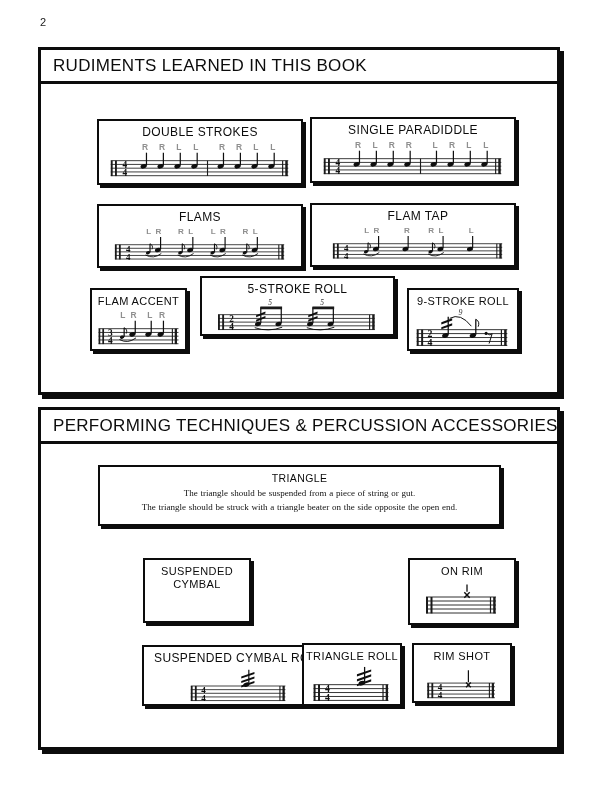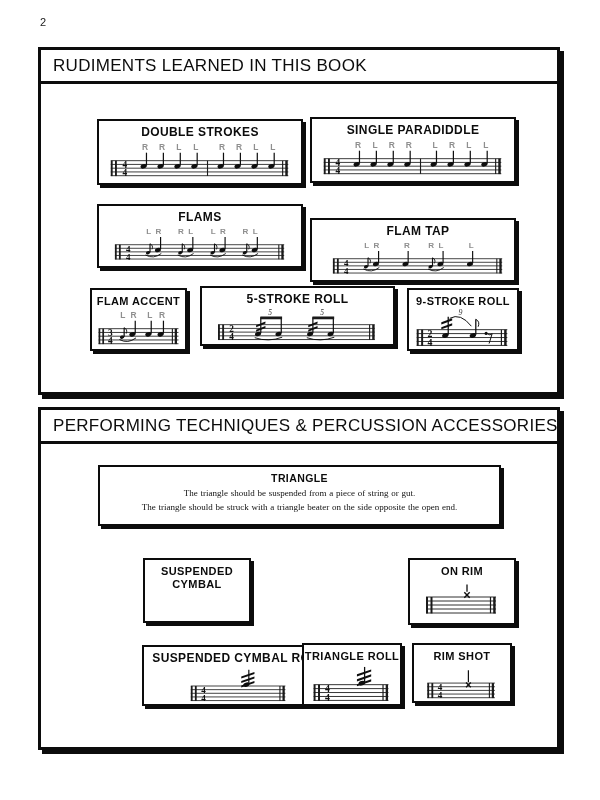--- a/index.html
+++ b/index.html
@@ -16,21 +16,21 @@
   }
   .panel-header{
     border-bottom:3px solid #0c0c0c;font-weight:normal;font-size:17px;
     letter-spacing:.3px;padding:6px 0 5px 12px;white-space:nowrap;
   }
   .box{
     position:absolute;background:#fff;border:2px solid #0c0c0c;
     box-shadow:3px 3px 0 #0c0c0c;display:flex;flex-direction:column;
     align-items:center;overflow:hidden;
   }
-  .btitle{font-weight:bold;text-align:center;letter-spacing:.4px;margin-top:5px;line-height:1.15;}
+  .btitle{font-weight:normal;text-align:center;letter-spacing:.4px;margin-top:5px;line-height:1.15;}
   .fs12{font-size:12px;}
   .fs11{font-size:11px;}
   .fs10{font-size:10.5px;}
   .btext{
     font-family:"Liberation Serif",serif;font-size:9px;line-height:1.5;
     text-align:center;word-spacing:.5px;color:#111;margin-top:3px;padding:0 5px;
   }
   .btext.small{font-size:8.5px;line-height:1.45;}
   
   svg{display:block;}
@@ -188,21 +188,21 @@
             <path class="thin" d="M148.2,21 q4,1.8 2.2,6.2"></path>
           <ellipse class="nh" cx="157" cy="28" rx="3.4" ry="2.3" transform="rotate(-18 157 28)"></ellipse>
             <line class="stem" x1="160" y1="27.2" x2="160" y2="13.5"></line>
           <path class="thin" d="M143.2,33.5 Q152,38.5 160.8,31.8"></path>
         </g>
         <line class="bar" x1="184" y1="22" x2="184" y2="38.2"></line>
           <rect class="brect" x="186.8" y="22" width="2.6" height="16.4"></rect>
       </svg>
     </div>
 
-    <div class="box" style="left:269px;top:168px;width:206px;height:64px;padding-left:10px;">
+    <div class="box" style="left:269px;top:153px;width:206px;height:64px;padding-left:10px;">
       <div class="btitle fs12">FLAM TAP</div>
       <svg width="192" height="46" viewBox="0 0 192 46">
         <text class="stk" x="38.7" y="10.5">L</text>
         <text class="stk" x="49.7" y="10.5">R</text>
         <text class="stk" x="83.5" y="10.5">R</text>
         <text class="stk" x="110.7" y="10.5">R</text>
         <text class="stk" x="121.7" y="10.5">L</text>
         <text class="stk" x="155.5" y="10.5">L</text>
         <line class="sl" x1="1" y1="22" x2="190" y2="22"></line>
           <line class="sl" x1="1" y1="26" x2="190" y2="26"></line>
@@ -262,21 +262,21 @@
           <ellipse class="nh" cx="54" cy="28" rx="3.4" ry="2.3" transform="rotate(-18 54 28)"></ellipse>
             <line class="stem" x1="57" y1="27.2" x2="57" y2="13.5"></line>
           <ellipse class="nh" cx="67" cy="28" rx="3.4" ry="2.3" transform="rotate(-18 67 28)"></ellipse>
             <line class="stem" x1="70" y1="27.2" x2="70" y2="13.5"></line>
         </g>
         <line class="bar" x1="79.5" y1="22" x2="79.5" y2="38.2"></line>
           <rect class="brect" x="82" y="22" width="2.4" height="16.4"></rect>
       </svg>
     </div>
 
-    <div class="box" style="left:159px;top:236px;width:195px;height:60px;">
+    <div class="box" style="left:159px;top:226px;width:195px;height:60px;">
       <div class="btitle fs12">5-STROKE ROLL</div>
       <svg width="174" height="40" viewBox="0 0 174 40">
         <line class="sl" x1="1" y1="19" x2="169.5" y2="19"></line>
           <line class="sl" x1="1" y1="23" x2="169.5" y2="23"></line>
           <line class="sl" x1="1" y1="27" x2="169.5" y2="27"></line>
           <line class="sl" x1="1" y1="31" x2="169.5" y2="31"></line>
           <line class="sl" x1="1" y1="35" x2="169.5" y2="35"></line>
         <rect class="brect" x="1" y="19" width="2" height="16.4"></rect>
           <rect class="brect" x="5.5" y="19" width="2" height="16.4"></rect>
         <text class="ts" x="15.5" y="26.8">2</text>

